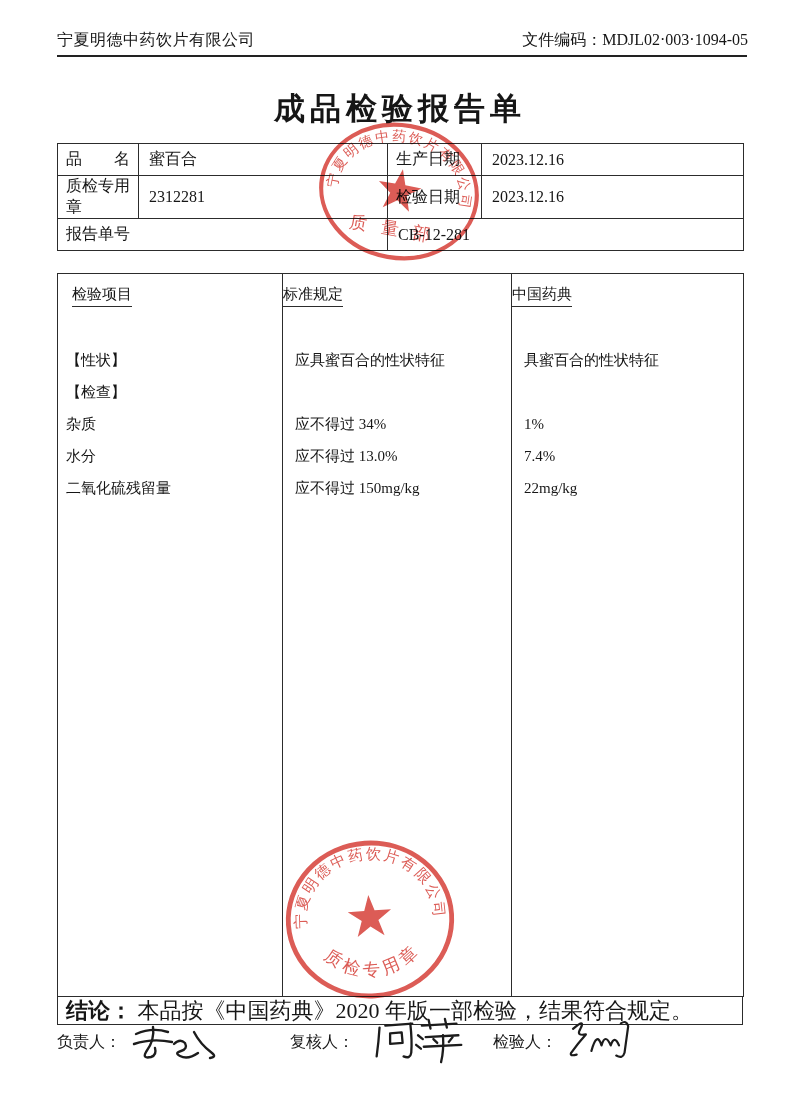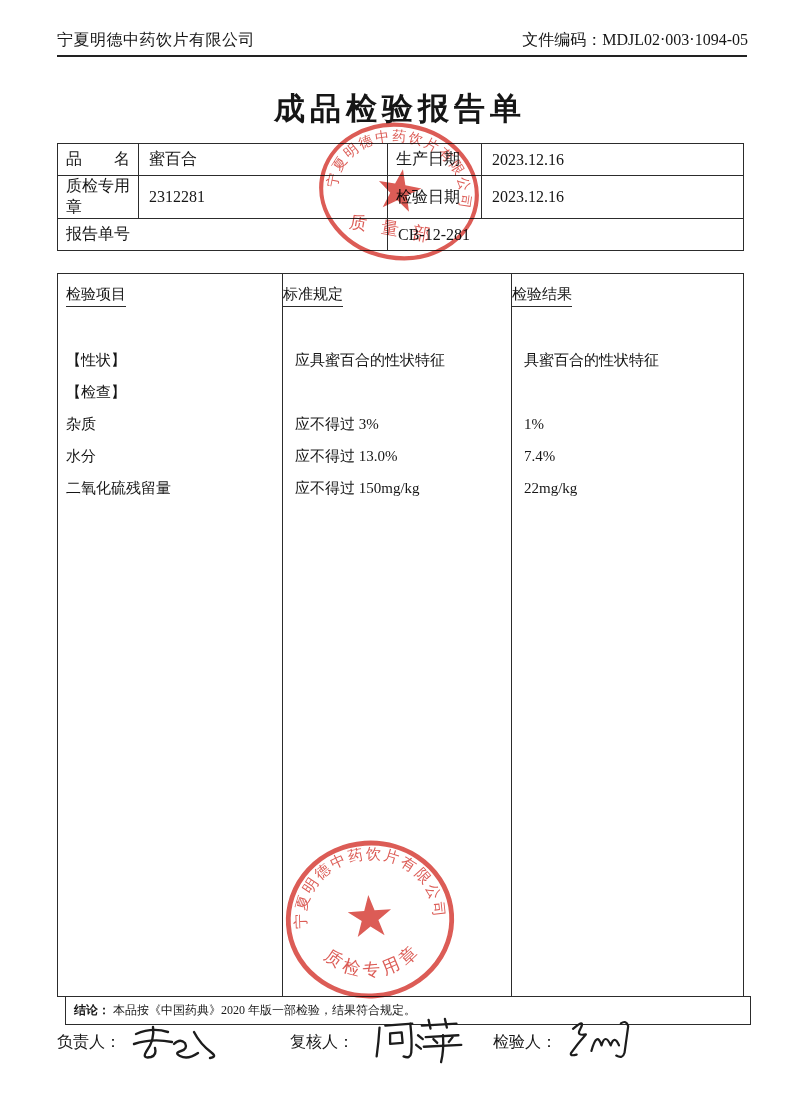--- a/index.html
+++ b/index.html
@@ -28,31 +28,30 @@
   .info-table col.c4 { width: 262px; }
   .info-table .val { padding-left: 10px; }
   
   .result-table { position: absolute; left: 57px; top: 273px; width: 686px; height: 724px; table-layout: fixed; }
   .result-table td { border: 1px solid #2c2c2c; vertical-align: top; padding: 0; font-size: 15px; }
   .result-table col.r1 { width: 225px; }
   .result-table col.r2 { width: 229px; }
   .result-table col.r3 { width: 232px; }
   .col-head { height: 70px; padding-top: 11px; }
   .col-head.center { text-align: left; }
-  .col-head.left { padding-left: 8px; }
+  .col-head.left { padding-left: 8px; margin-left: 6px; }
   .col-head span { display: inline-block; border-bottom: 1px solid #2c2c2c; padding-bottom: 2px; }
   .body-line { height: 32px; line-height: 32px; white-space: nowrap; }
   .pad-a { padding-left: 8px; }
   .pad-b { padding-left: 12px; }
   
   .conclusion {
     position: absolute; left: 57px; top: 996px; width: 686px; height: 29px;
-    border: 1px solid #2c2c2c; font-size: 12px; line-height: 27px; padding-left: 8px;
+    border: 1px solid #2c2c2c; font-size: 22px; line-height: 27px; padding-left: 8px;
     background: #fff;
-    margin-left: 8px;
   }
   .conclusion .c-label { font-weight: 700; }
   .sig-label { position: absolute; top: 1032px; font-size: 16px; }
   .sig-label.s1 { left: 57px; }
   .sig-label.s2 { left: 290px; }
   .sig-label.s3 { left: 493px; }
   .sig { position: absolute; }
   .sig path { fill: none; stroke: #1c1c1c; stroke-width: 2.4; stroke-linecap: round; stroke-linejoin: round; }
   
   .stamp { position: absolute; mix-blend-mode: multiply; opacity: .88; }
@@ -109,26 +108,26 @@
         <div class="body-line pad-a">【性状】</div>
         <div class="body-line pad-a">【检查】</div>
         <div class="body-line pad-a">杂质</div>
         <div class="body-line pad-a">水分</div>
         <div class="body-line pad-a">二氧化硫残留量</div>
       </td>
       <td>
         <div class="col-head center"><span>标准规定</span></div>
         <div class="body-line pad-b">应具蜜百合的性状特征</div>
         <div class="body-line pad-b"></div>
-        <div class="body-line pad-b">应不得过 3%</div>
+        <div class="body-line pad-b">应不得过 34%</div>
         <div class="body-line pad-b">应不得过 13.0%</div>
         <div class="body-line pad-b">应不得过 150mg/kg</div>
       </td>
       <td>
-        <div class="col-head center"><span>检验结果</span></div>
+        <div class="col-head center"><span>中国药典</span></div>
         <div class="body-line pad-b">具蜜百合的性状特征</div>
         <div class="body-line pad-b"></div>
         <div class="body-line pad-b">1%</div>
         <div class="body-line pad-b">7.4%</div>
         <div class="body-line pad-b">22mg/kg</div>
       </td>
     </tr>
   </tbody>
     </table>
 

